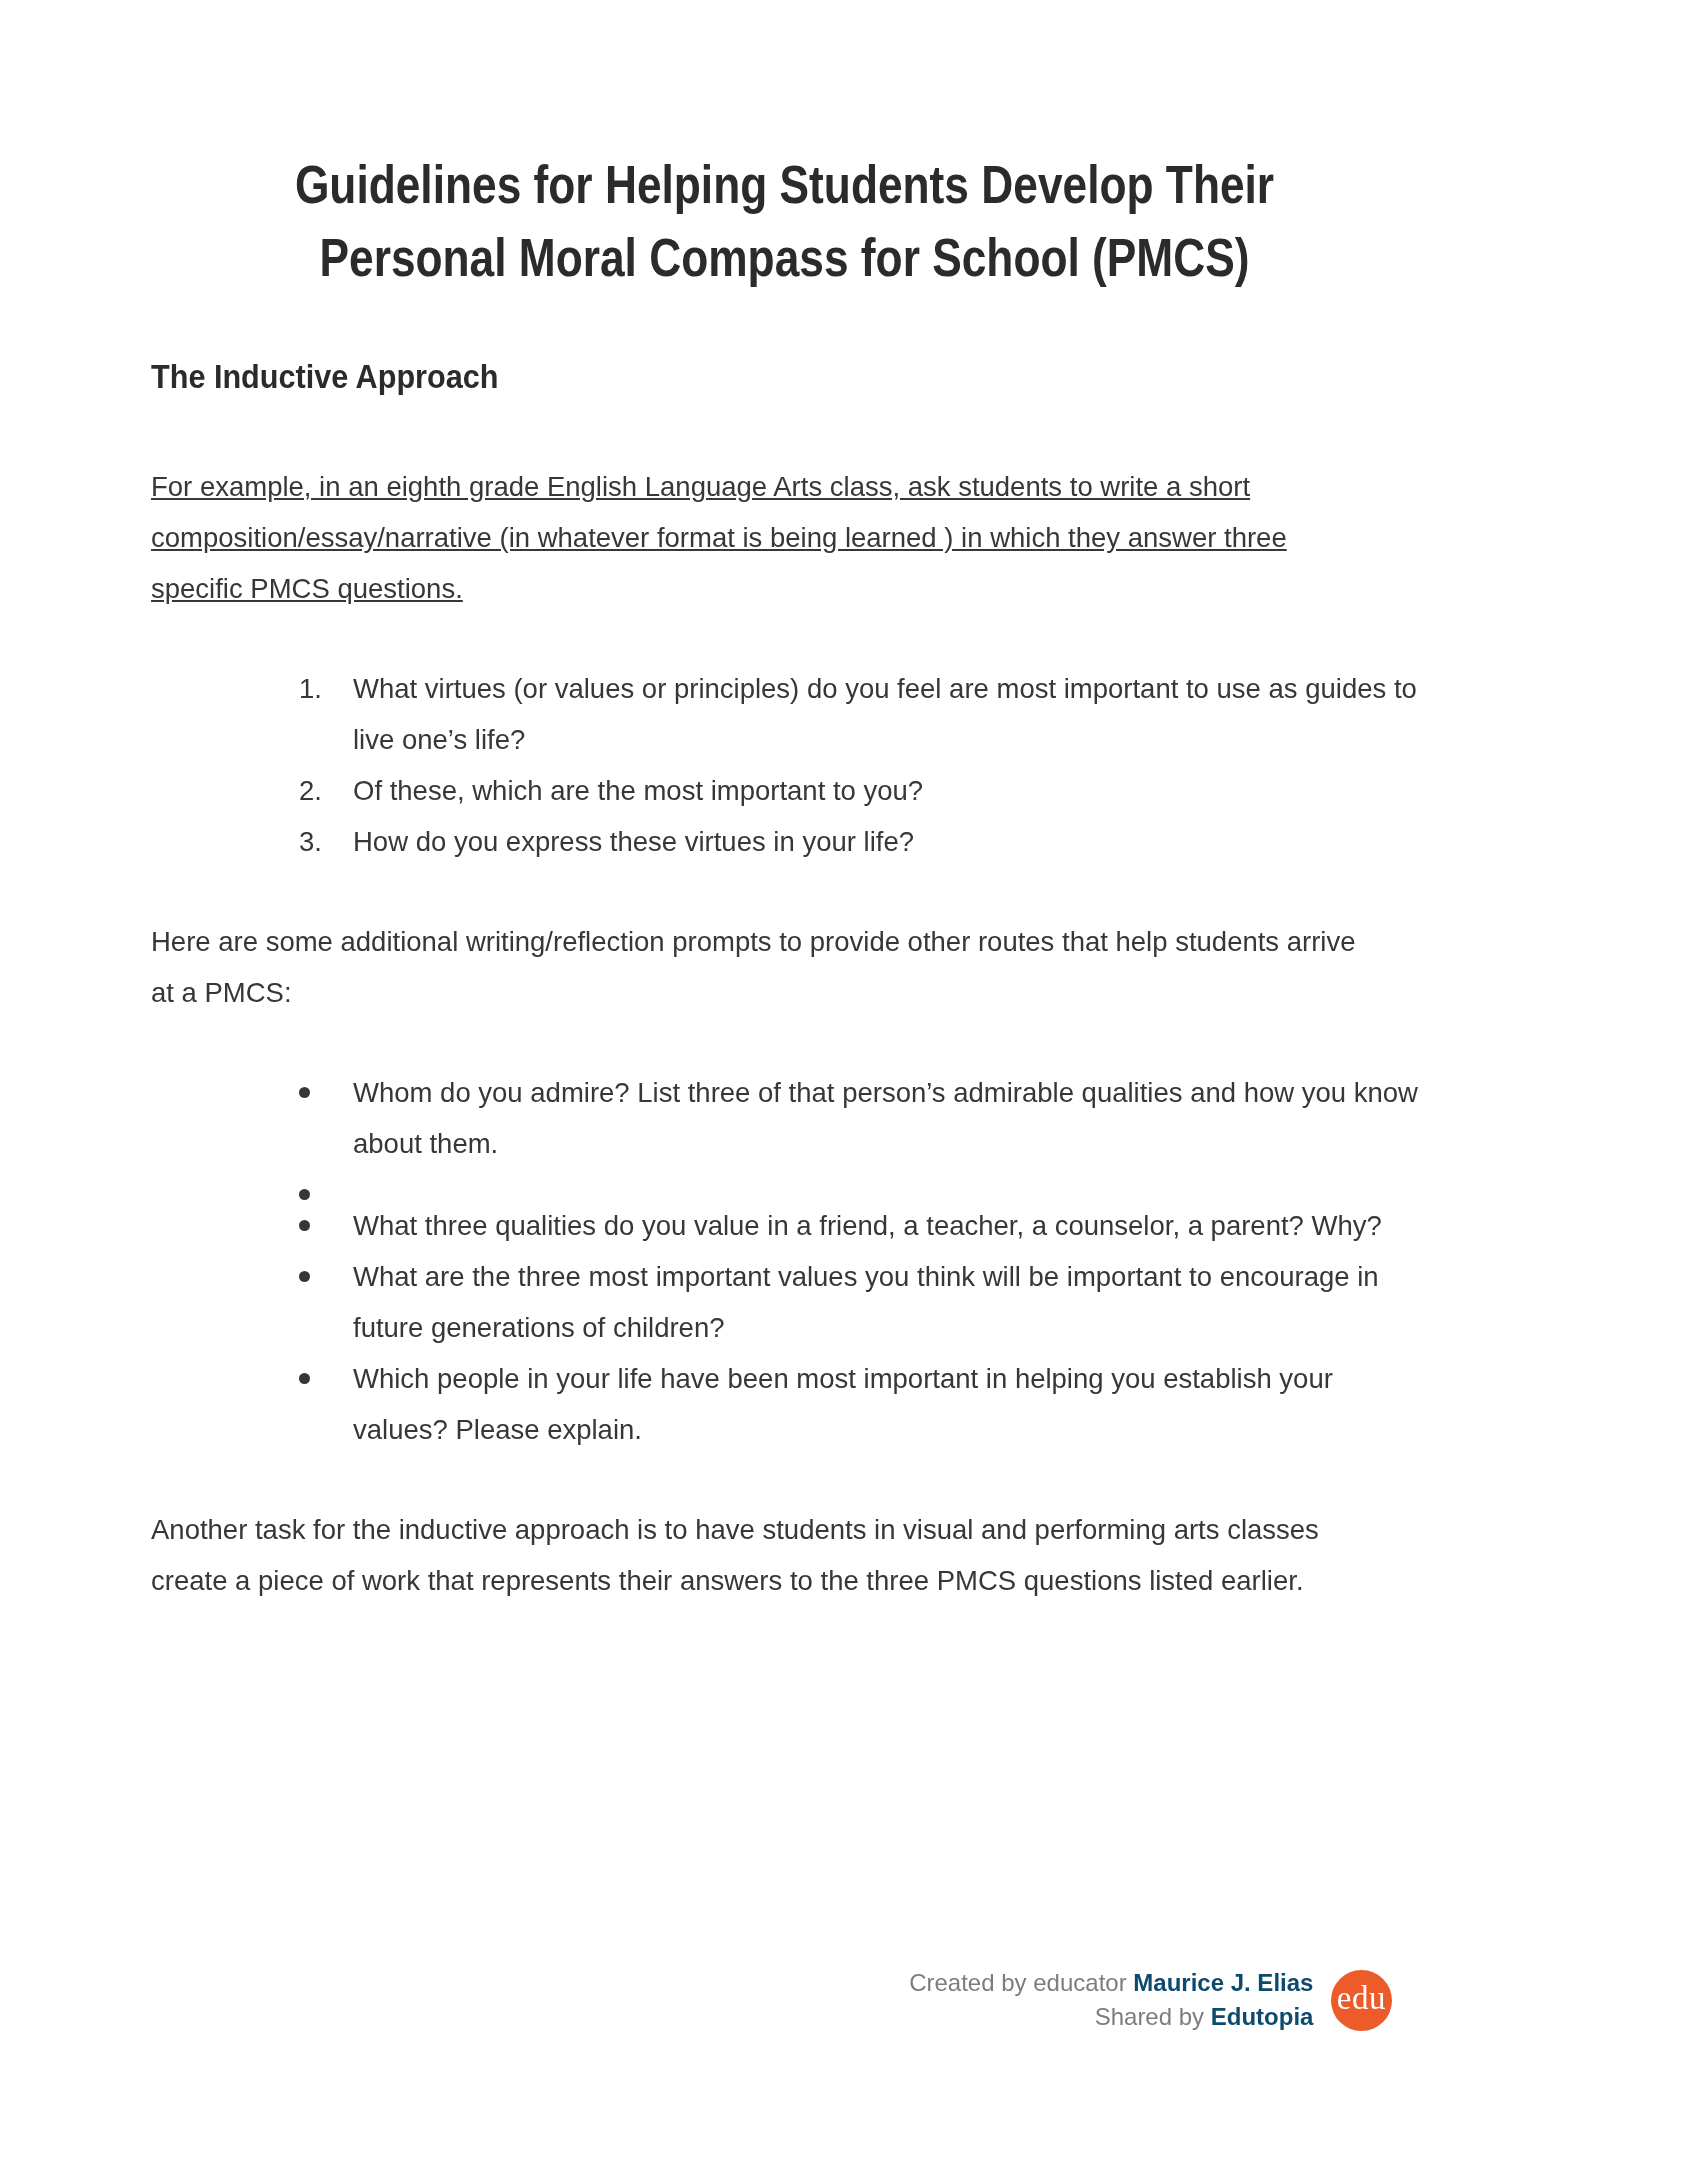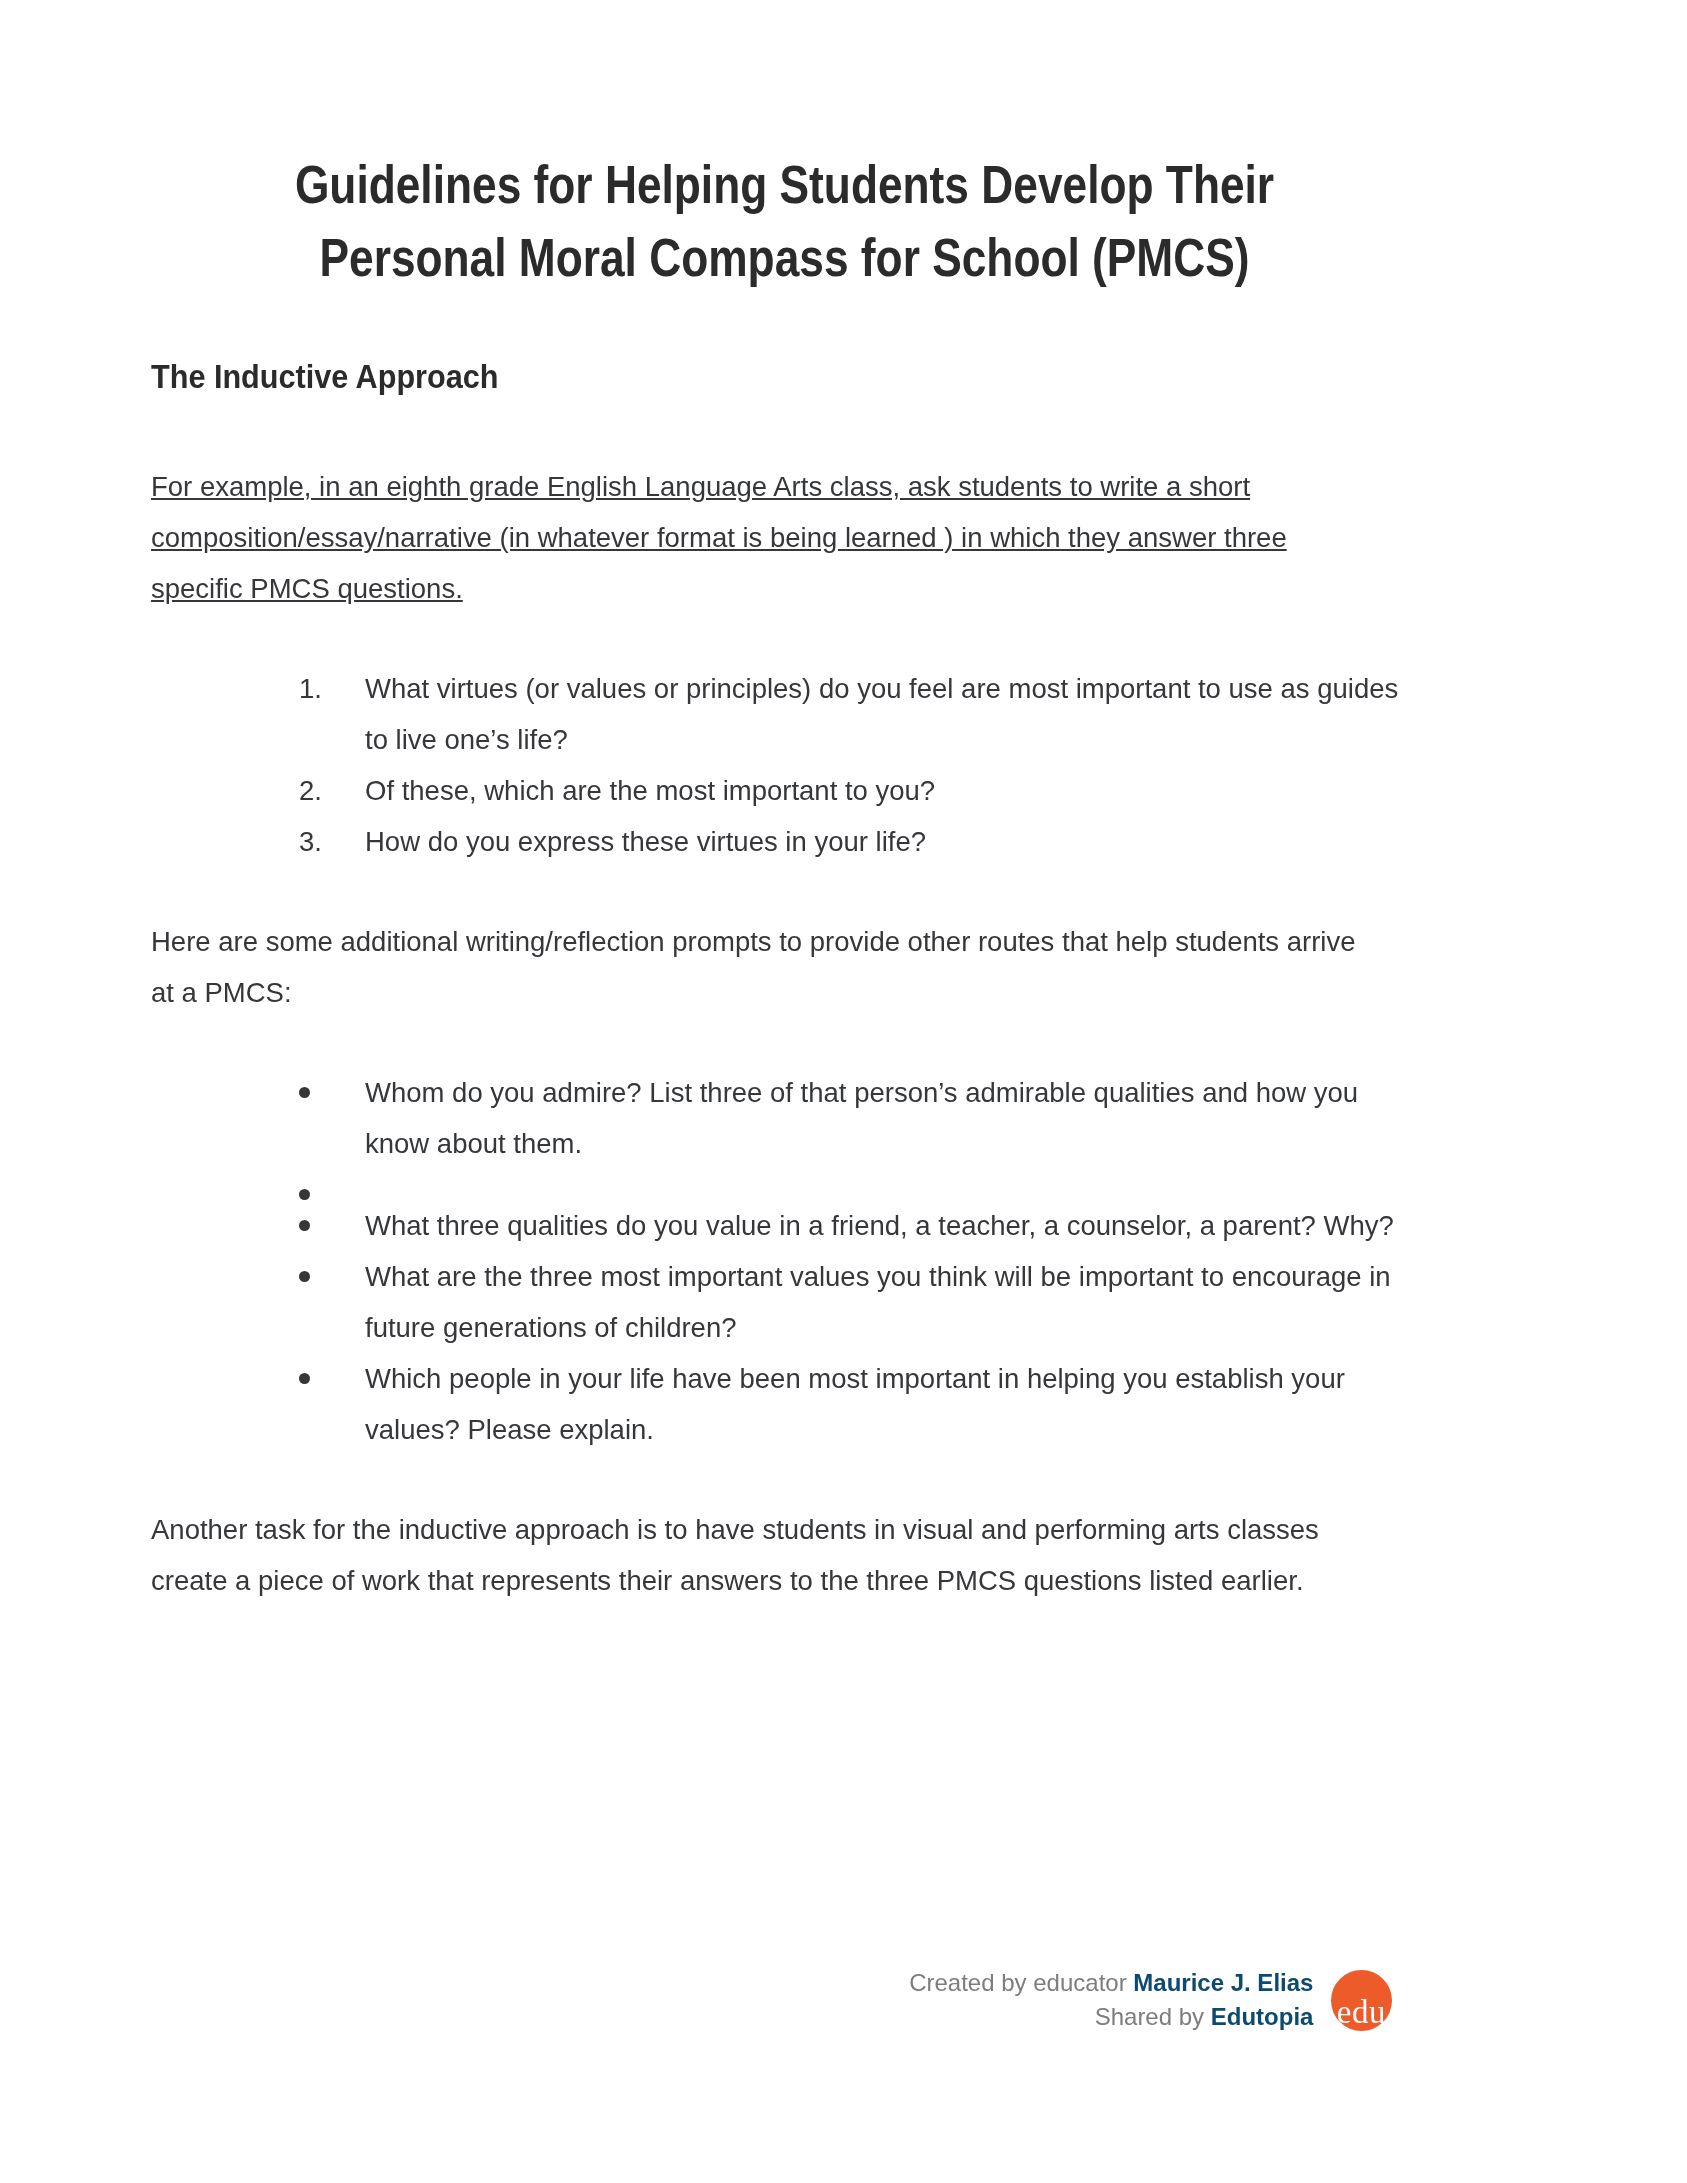--- a/index.html
+++ b/index.html
@@ -70,21 +70,20 @@
     margin: 0;
     font-size: 27.5px;
     line-height: 51px;
   }
   .marker {
     flex: none;
     width: 54px;
   }
   .li-text {
     max-width: 1084px;
-    margin-left: 12px;
   }
   .bullet-dot {
     display: block;
     width: 11px;
     height: 11px;
     margin-top: 20px;
     border-radius: 50%;
     background: #35373a;
   }
   
@@ -105,21 +104,21 @@
   .credit b {
     color: #0c4a6e;
   }
   .logo {
     flex: none;
     width: 61px;
     height: 61px;
     border-radius: 50%;
     background: #EE5B2A;
     display: flex;
-    align-items: flex-end;
+    align-items: center;
     justify-content: center;
   }
   .logo-text {
     font-family: "Liberation Serif", serif;
     font-size: 33px;
     color: #ffffff;
     letter-spacing: 0.6px;
     margin-top: -2.3px;
   }
 </style>

